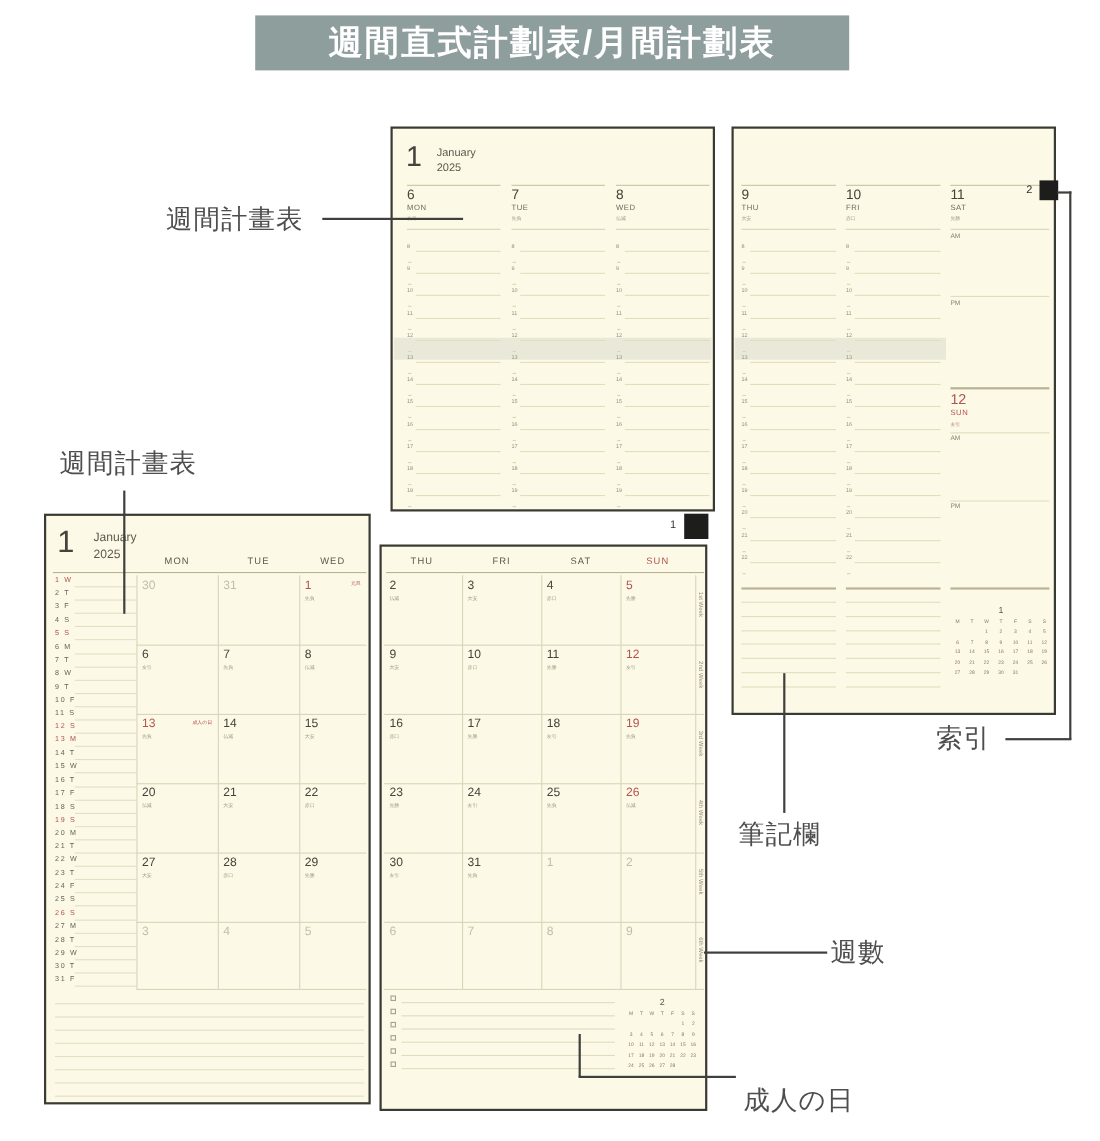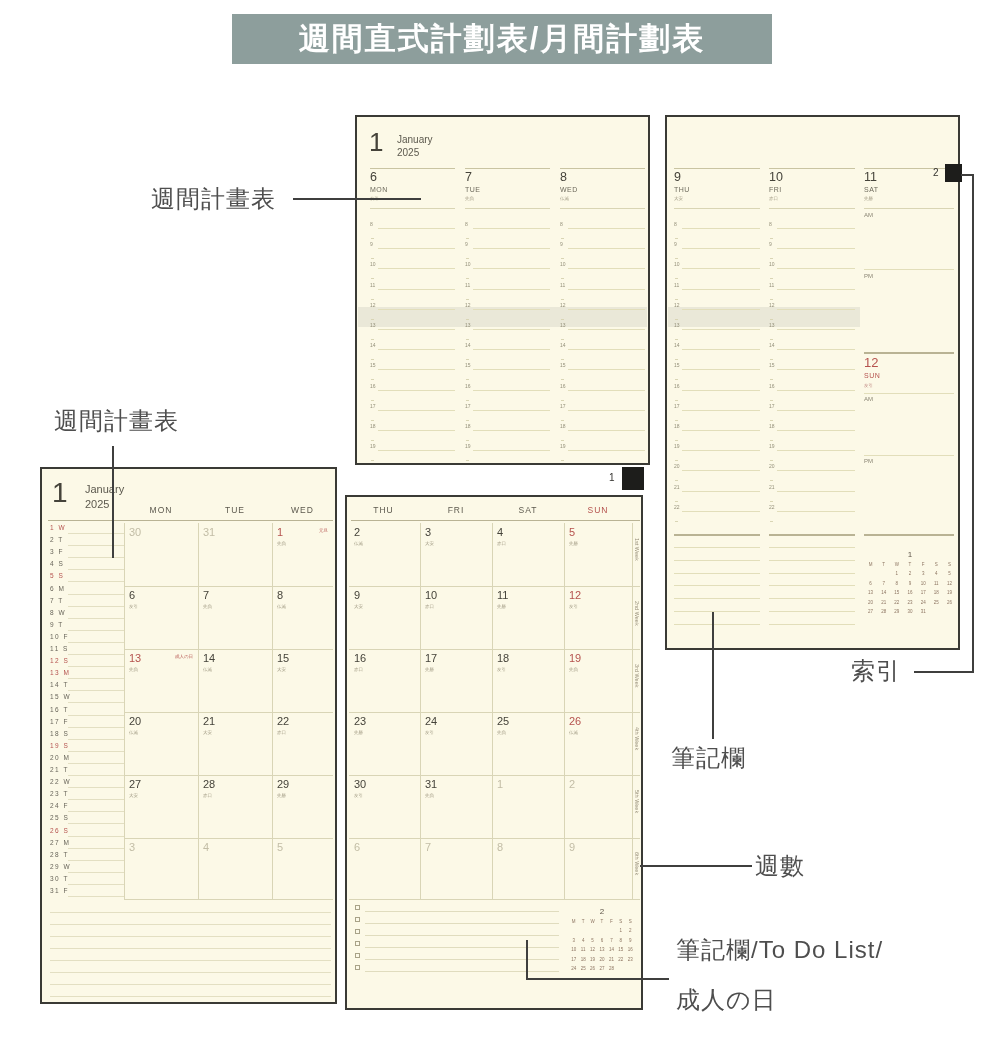--- a/index.html
+++ b/index.html
@@ -622,16 +622,15 @@
   <div class="cline" style="left:712px;top:612px;width:1.5px;height:127px;"></div>
   <div class="cline" style="left:640px;top:865px;width:112px;height:1.5px;"></div>
   <div class="cline" style="left:526px;top:940px;width:1.5px;height:39px;"></div>
   <div class="cline" style="left:526px;top:978px;width:143px;height:1.5px;"></div>
 
   <div class="clabel" style="left:151px;top:183px;">週間計畫表</div>
   <div class="clabel" style="left:54px;top:405px;">週間計畫表</div>
   <div class="clabel" style="left:851px;top:655px;">索引</div>
   <div class="clabel" style="left:671px;top:742px;">筆記欄</div>
   <div class="clabel" style="left:755px;top:850px;">週數</div>
-  <div class="clabel" style="left:676px;top:934px;">筆記欄/To Do List/</div>
   <div class="clabel" style="left:676px;top:984px;">成人の日</div>
 
 </div>
 
 </body></html>

